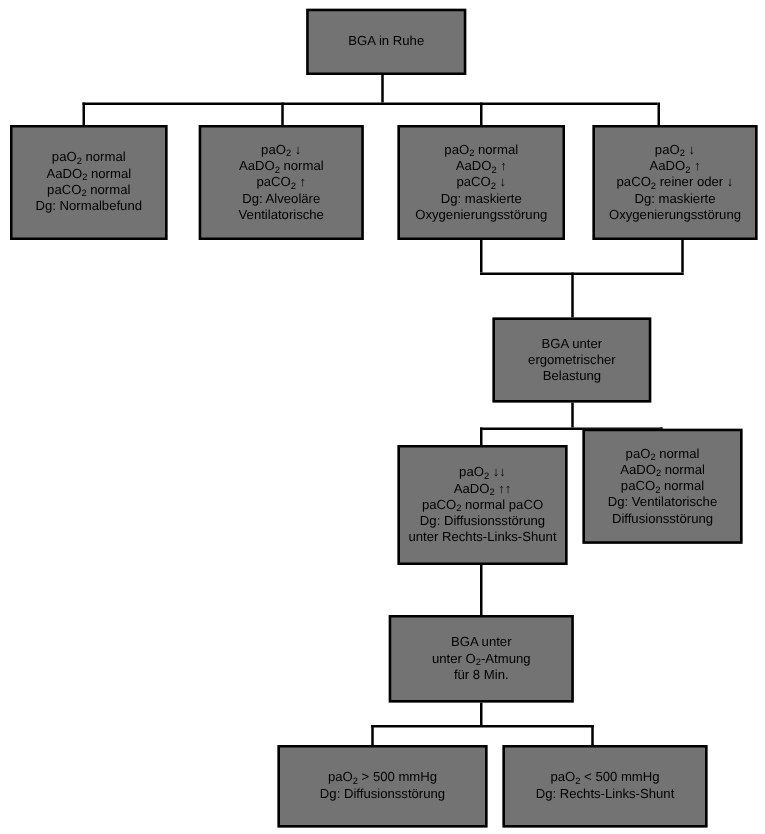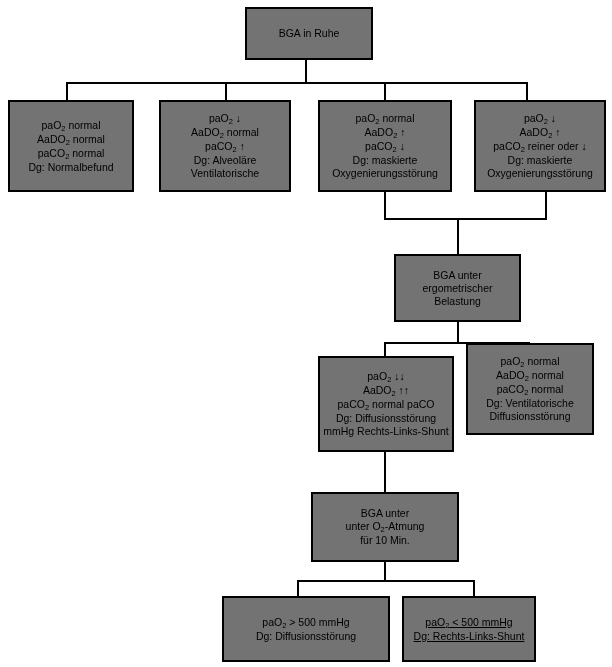--- a/index.html
+++ b/index.html
@@ -122,40 +122,40 @@
     <span class="ln">BGA unter</span>
     <span class="ln">ergometrischer</span>
     <span class="ln">Belastung</span>
   </div>
 
   <div class="node" style="left:318px; top:356px; width:136px; height:96px;">
     <span class="ln"><span>paO</span><sub>2</sub><span> ↓↓</span></span>
     <span class="ln"><span>AaDO</span><sub>2</sub><span> ↑↑</span></span>
     <span class="ln"><span>paCO</span><sub>2</sub><span> normal paCO</span></span>
     <span class="ln">Dg: Diffusionsstörung</span>
-    <span class="ln">mmHg Rechts-Links-Shunt</span>
+    <span class="ln">unter Rechts-Links-Shunt</span>
   </div>
 
   <div class="node" style="left:466px; top:343px; width:128px; height:92px;">
     <span class="ln"><span>paO</span><sub>2</sub><span> normal</span></span>
     <span class="ln"><span>AaDO</span><sub>2</sub><span> normal</span></span>
     <span class="ln"><span>paCO</span><sub>2</sub><span> normal</span></span>
     <span class="ln">Dg: Ventilatorische</span>
     <span class="ln">Diffusionsstörung</span>
   </div>
 
   <div class="node" style="left:311px; top:492px; width:148px; height:70px;">
     <span class="ln">BGA unter</span>
     <span class="ln"><span>unter O</span><sub>2</sub><span>-Atmung</span></span>
-    <span class="ln">für 10 Min.</span>
+    <span class="ln">für 8 Min.</span>
   </div>
 
   <div class="node" style="left:222px; top:596px; width:168px; height:66px;">
     <span class="ln"><span>paO</span><sub>2</sub><span> &gt; 500 mmHg</span></span>
     <span class="ln">Dg: Diffusionsstörung</span>
   </div>
 
-  <div class="node" style="left:402px; top:596px; width:134px; height:66px;text-decoration:underline;">
+  <div class="node" style="left:402px; top:596px; width:164px; height:66px;">
     <span class="ln"><span>paO</span><sub>2</sub><span> &lt; 500 mmHg</span></span>
     <span class="ln">Dg: Rechts-Links-Shunt</span>
   </div>
 
 </div>
 
 </body></html>

